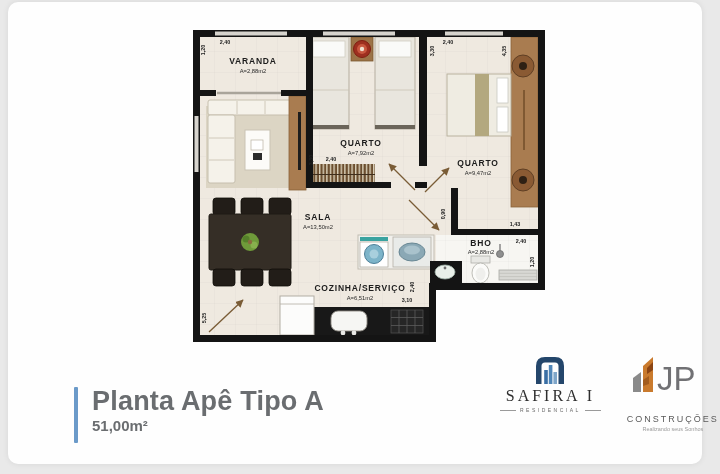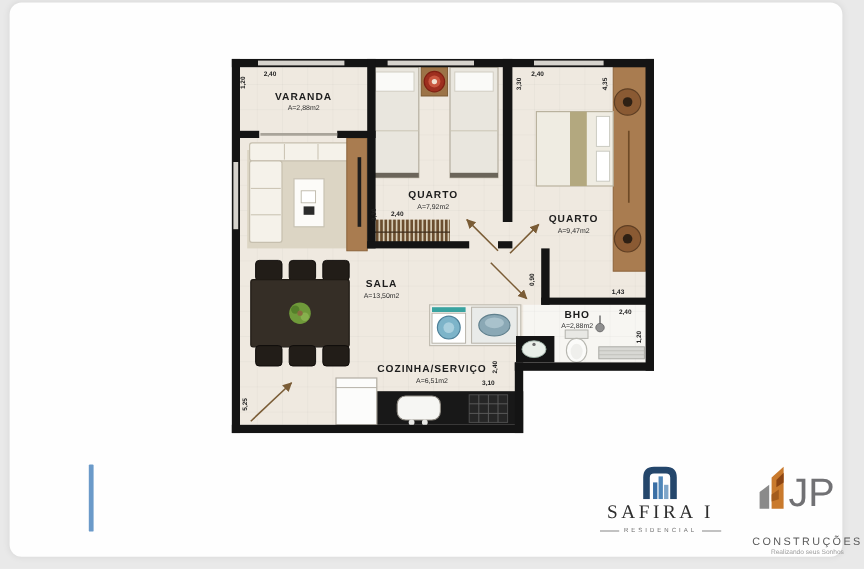--- a/index.html
+++ b/index.html
@@ -1,31 +1,31 @@
 <!DOCTYPE html>
 <html><head>
 <meta charset="utf-8">
 <style>
   html,body{margin:0;padding:0;width:720px;height:474px;overflow:hidden;
     background:#e9e9e9;font-family:"Liberation Sans",sans-serif;}
   .card{position:absolute;left:8px;top:2px;width:694px;height:462px;
     background:#fefefe;border-radius:10px;box-shadow:0 0 6px rgba(0,0,0,.08);}
-  .plan-wrap{position:absolute;left:185px;top:47px;width:352px;height:312px;}
+  .plan-wrap{position:absolute;left:185px;top:28px;width:352px;height:312px;}
   svg text{font-family:"Liberation Sans",sans-serif;}
   .room-name{font-size:8.5px;font-weight:bold;fill:#1c1c1c;letter-spacing:.8px;}
   .room-area{font-size:5.8px;fill:#2a2a2a;}
   .dim{font-size:5.4px;fill:#222;font-weight:600;}
   .wall{fill:#141414;}
   .win{fill:#d6d3cd;}
   
   .footer-left{position:absolute;left:66px;top:385px;display:flex;align-items:flex-start;}
   .accent-bar{width:4px;height:56px;background:#6b9ac9;margin-right:14px;border-radius:1px;}
   .title{font-size:27px;font-weight:bold;color:#6a6d70;letter-spacing:.2px;line-height:1.05;}
   .subtitle{font-size:15px;font-weight:bold;color:#6a6d70;margin-top:2px;}
-  .logos{position:absolute;left:492px;top:384px;display:flex;align-items:flex-start;gap:26px;}
+  .logos{position:absolute;left:492px;top:352px;display:flex;align-items:flex-start;gap:26px;}
   .logo{display:flex;flex-direction:column;align-items:center;}
   .safira-name{font-family:"Liberation Serif",serif;font-size:16px;letter-spacing:3px;
     color:#2e2e2e;margin-top:3px;white-space:nowrap;}
   .safira-tag{display:flex;align-items:center;gap:4px;margin-top:2px;}
   .safira-tag .txt{font-size:5px;letter-spacing:2.5px;color:#6a6a6a;white-space:nowrap;}
   .rule{display:inline-block;width:16px;border-top:1px solid #9a9a9a;height:0;}
   .jp-name{font-size:9px;letter-spacing:2px;color:#5a5a5a;margin-top:16px;white-space:nowrap;}
   .jp-tag{font-size:5.5px;color:#9b9b9b;margin-top:2px;white-space:nowrap;}
 </style>
 </head>
@@ -225,20 +225,24 @@
       <text class="dim" x="341" y="232" transform="rotate(-90 341 232)">1,20</text>
       <text class="dim" x="221" y="257" transform="rotate(-90 221 257)">2,40</text>
       <text class="dim" x="214" y="272">3,10</text>
       <text class="dim" x="13" y="288" transform="rotate(-90 13 288)">5,25</text>
     </g>
   </svg>
   </div>
 
   <div class="footer-left">
     <div class="accent-bar"></div>
+    <div>
+      <div class="title">Planta Apê Tipo A</div>
+      <div class="subtitle">51,00m²</div>
+    </div>
   </div>
 
   <div class="logos">
     <div class="logo">
       <svg width="34" height="30" viewBox="0 0 34 30">
         <path d="M3,30 V12 Q3,3 12,3 H22 Q31,3 31,12 V30 H25.5 V12 Q25.5,8.5 22,8.5 H12 Q8.5,8.5 8.5,12 V30 Z" fill="#24466b"></path>
         <rect x="11.2" y="16" width="3.6" height="14" fill="#3a6fa5"></rect>
         <rect x="15.8" y="11" width="3.6" height="19" fill="#4f86b8"></rect>
         <rect x="20.4" y="18" width="3.6" height="12" fill="#7fa6c9"></rect>
       </svg>

